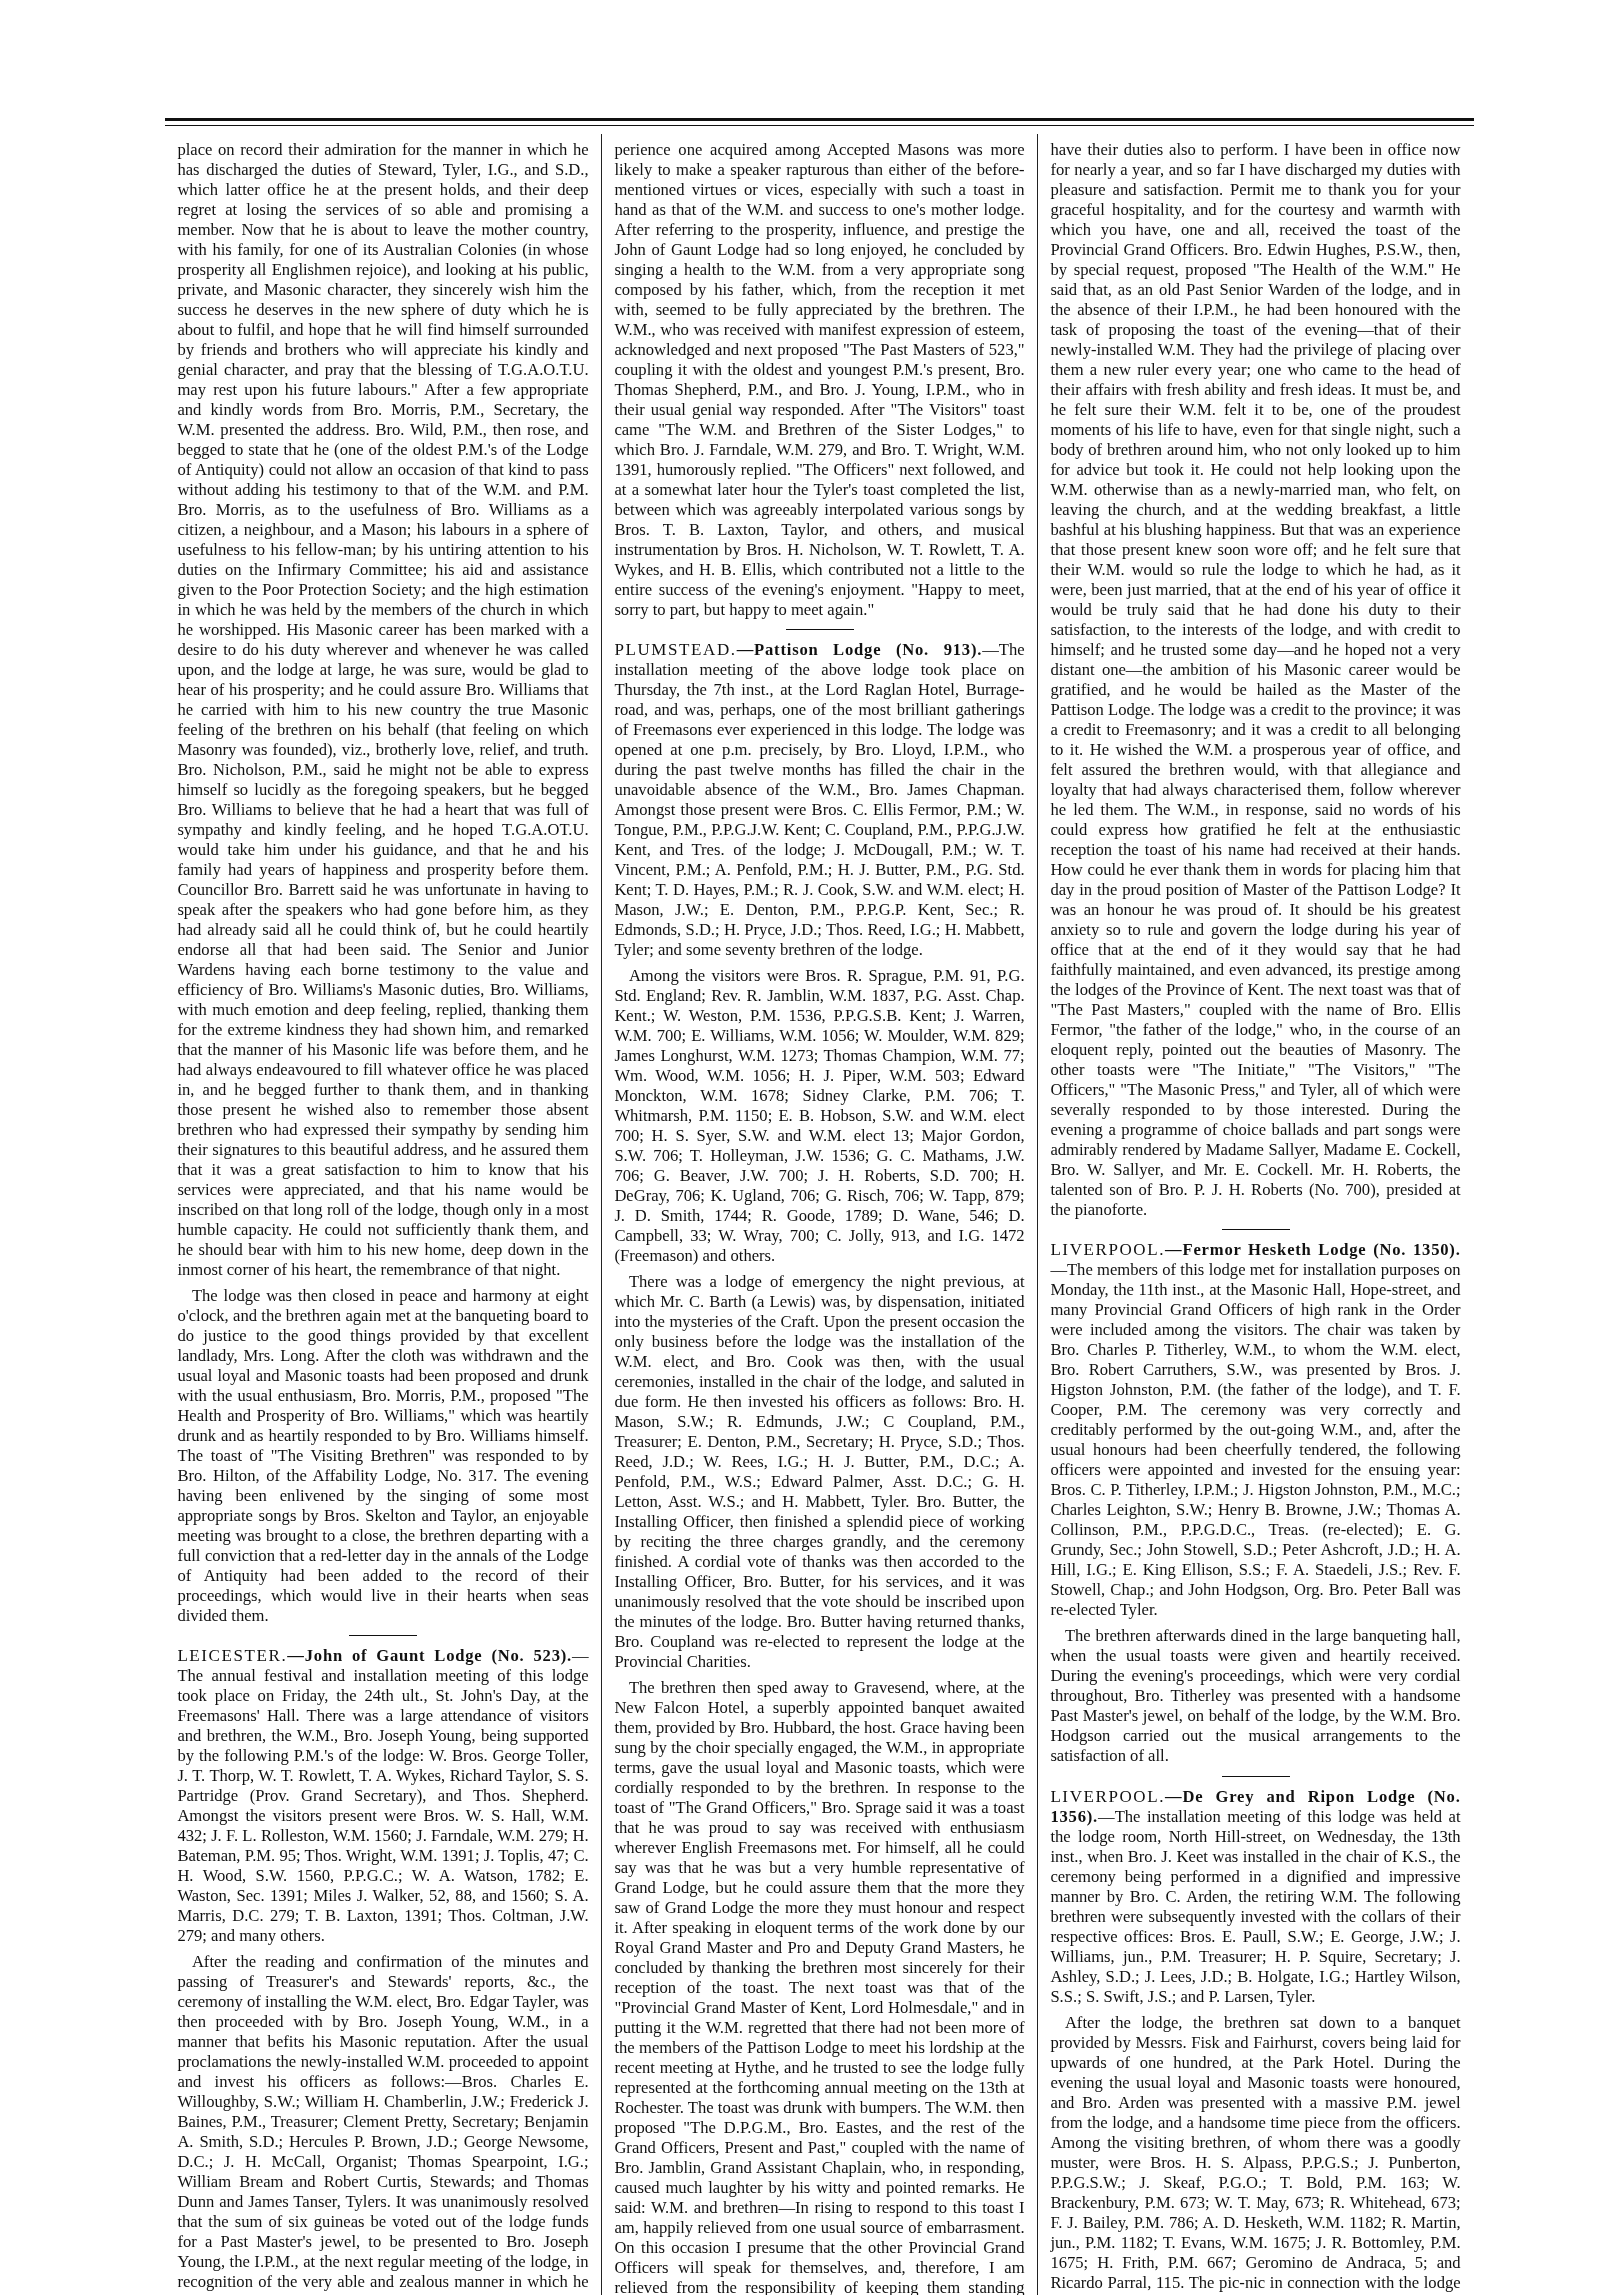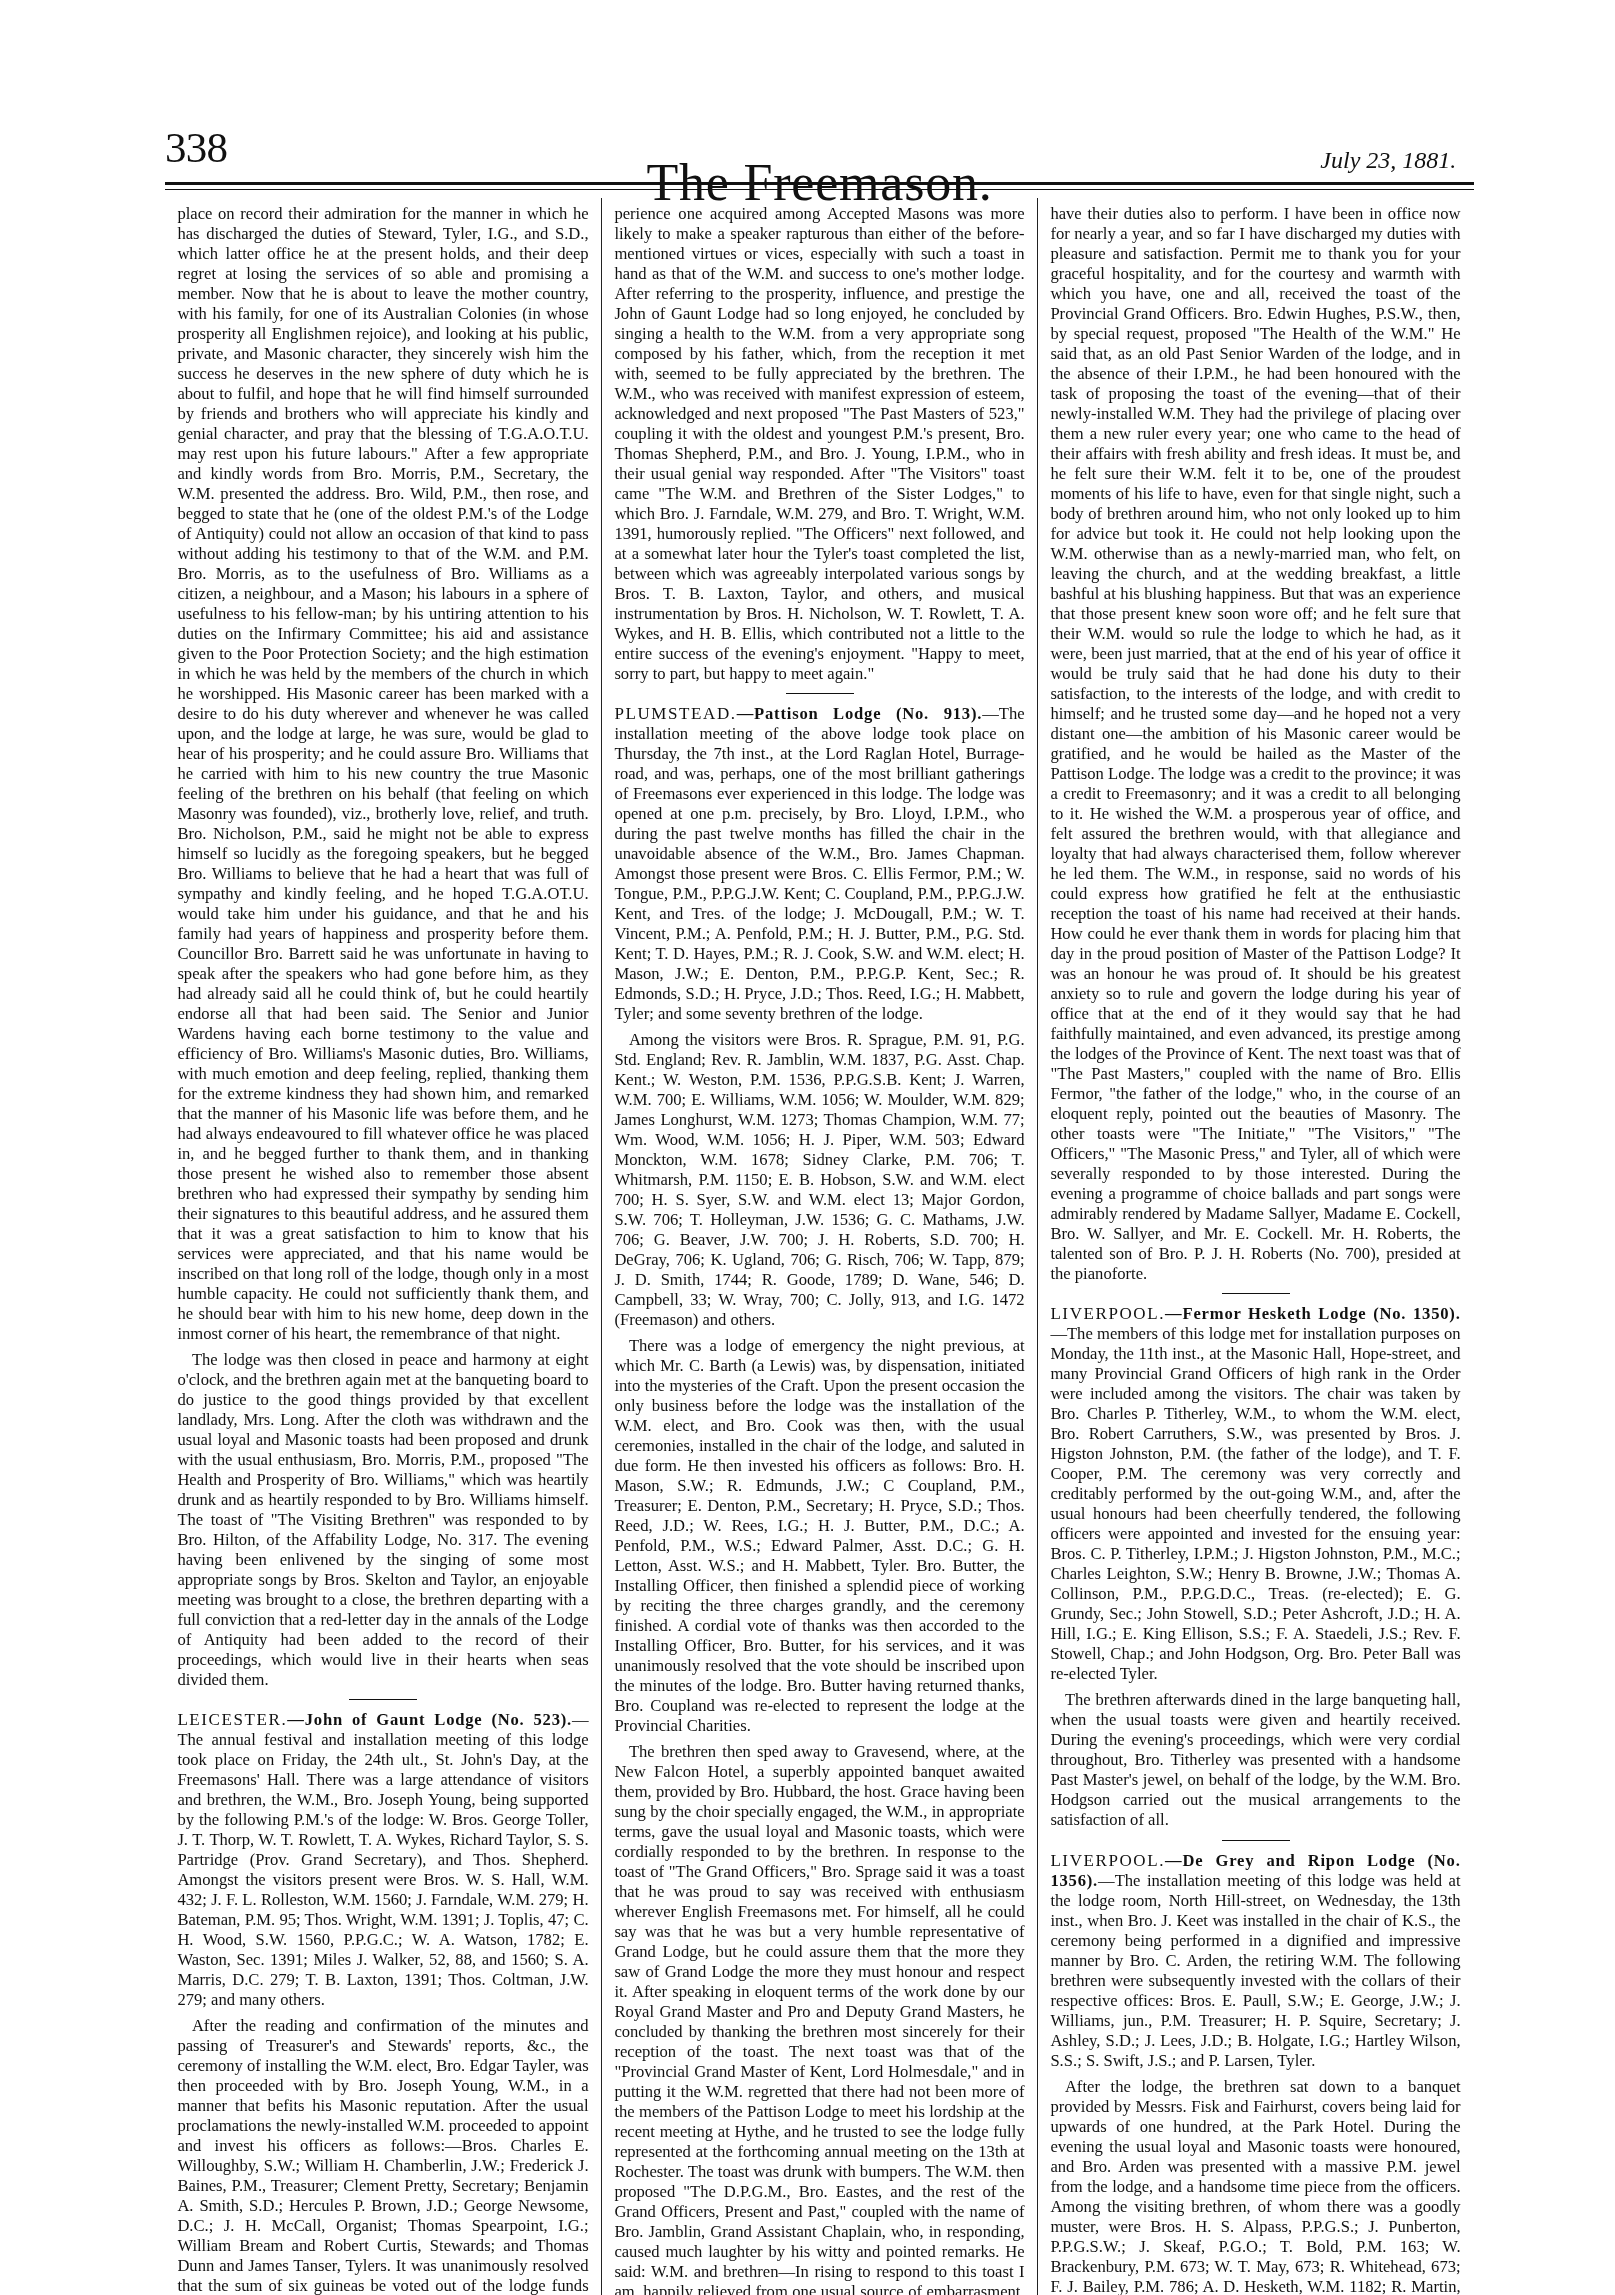--- a/index.html
+++ b/index.html
@@ -18,25 +18,20 @@
   .col p.indent { text-indent: 14.5px; }
   .sep { width: 68px; border-top: 1.6px solid #111; margin: 9.7px auto 9.7px auto; }
   .heading { text-indent: 14.5px; }
   .heading .place { font-weight: normal; letter-spacing: 1.6px; font-size: 17px; }
   .heading .lodge { font-weight: bold; letter-spacing: 0.8px; }
 </style>
 </head>
 <body>
 
 <div class="page">
-  <div class="masthead">
-    <span class="page-number">338</span>
-    <h1 class="paper-title">The Freemason.</h1>
-    <span class="issue-date">July 23, 1881.</span>
-  </div>
   <div class="rule"></div>
 
   <div class="columns">
     <div class="col">
         <p>place on record their admiration for the manner in which he has discharged the duties of Steward, Tyler, I.G., and S.D., which latter office he at the present holds, and their deep regret at losing the services of so able and promising a member. Now that he is about to leave the mother country, with his family, for one of its Australian Colonies (in whose prosperity all Englishmen rejoice), and looking at his public, private, and Masonic character, they sincerely wish him the success he deserves in the new sphere of duty which he is about to fulfil, and hope that he will find himself surrounded by friends and brothers who will appreciate his kindly and genial character, and pray that the blessing of T.G.A.O.T.U. may rest upon his future labours." After a few appropriate and kindly words from Bro. Morris, P.M., Secretary, the W.M. presented the address. Bro. Wild, P.M., then rose, and begged to state that he (one of the oldest P.M.'s of the Lodge of Antiquity) could not allow an occasion of that kind to pass without adding his testimony to that of the W.M. and P.M. Bro. Morris, as to the usefulness of Bro. Williams as a citizen, a neighbour, and a Mason; his labours in a sphere of usefulness to his fellow-man; by his untiring attention to his duties on the Infirmary Committee; his aid and assistance given to the Poor Protection Society; and the high estimation in which he was held by the members of the church in which he worshipped. His Masonic career has been marked with a desire to do his duty wherever and whenever he was called upon, and the lodge at large, he was sure, would be glad to hear of his prosperity; and he could assure Bro. Williams that he carried with him to his new country the true Masonic feeling of the brethren on his behalf (that feeling on which Masonry was founded), viz., brotherly love, relief, and truth. Bro. Nicholson, P.M., said he might not be able to express himself so lucidly as the foregoing speakers, but he begged Bro. Williams to believe that he had a heart that was full of sympathy and kindly feeling, and he hoped T.G.A.OT.U. would take him under his guidance, and that he and his family had years of happiness and prosperity before them. Councillor Bro. Barrett said he was unfortunate in having to speak after the speakers who had gone before him, as they had already said all he could think of, but he could heartily endorse all that had been said. The Senior and Junior Wardens having each borne testimony to the value and efficiency of Bro. Williams's Masonic duties, Bro. Williams, with much emotion and deep feeling, replied, thanking them for the extreme kindness they had shown him, and remarked that the manner of his Masonic life was before them, and he had always endeavoured to fill whatever office he was placed in, and he begged further to thank them, and in thanking those present he wished also to remember those absent brethren who had expressed their sympathy by sending him their signatures to this beautiful address, and he assured them that it was a great satisfaction to him to know that his services were appreciated, and that his name would be inscribed on that long roll of the lodge, though only in a most humble capacity. He could not sufficiently thank them, and he should bear with him to his new home, deep down in the inmost corner of his heart, the remembrance of that night.</p>
         <p class="indent">The lodge was then closed in peace and harmony at eight o'clock, and the brethren again met at the banqueting board to do justice to the good things provided by that excellent landlady, Mrs. Long. After the cloth was withdrawn and the usual loyal and Masonic toasts had been proposed and drunk with the usual enthusiasm, Bro. Morris, P.M., proposed "The Health and Prosperity of Bro. Williams," which was heartily drunk and as heartily responded to by Bro. Williams himself. The toast of "The Visiting Brethren" was responded to by Bro. Hilton, of the Affability Lodge, No. 317. The evening having been enlivened by the singing of some most appropriate songs by Bros. Skelton and Taylor, an enjoyable meeting was brought to a close, the brethren departing with a full conviction that a red-letter day in the annals of the Lodge of Antiquity had been added to the record of their proceedings, which would live in their hearts when seas divided them.</p>
         <div class="sep"></div>
         <p class="heading"><span class="place">LEICESTER.</span><span class="lodge">—John of Gaunt Lodge (No. 523).</span><span>—The annual festival and installation meeting of this lodge took place on Friday, the 24th ult., St. John's Day, at the Freemasons' Hall. There was a large attendance of visitors and brethren, the W.M., Bro. Joseph Young, being supported by the following P.M.'s of the lodge: W. Bros. George Toller, J. T. Thorp, W. T. Rowlett, T. A. Wykes, Richard Taylor, S. S. Partridge (Prov. Grand Secretary), and Thos. Shepherd. Amongst the visitors present were Bros. W. S. Hall, W.M. 432; J. F. L. Rolleston, W.M. 1560; J. Farndale, W.M. 279; H. Bateman, P.M. 95; Thos. Wright, W.M. 1391; J. Toplis, 47; C. H. Wood, S.W. 1560, P.P.G.C.; W. A. Watson, 1782; E. Waston, Sec. 1391; Miles J. Walker, 52, 88, and 1560; S. A. Marris, D.C. 279; T. B. Laxton, 1391; Thos. Coltman, J.W. 279; and many others.</span></p>
         <p class="indent">After the reading and confirmation of the minutes and passing of Treasurer's and Stewards' reports, &amp;c., the ceremony of installing the W.M. elect, Bro. Edgar Tayler, was then proceeded with by Bro. Joseph Young, W.M., in a manner that befits his Masonic reputation. After the usual proclamations the newly-installed W.M. proceeded to appoint and invest his officers as follows:—Bros. Charles E. Willoughby, S.W.; William H. Chamberlin, J.W.; Frederick J. Baines, P.M., Treasurer; Clement Pretty, Secretary; Benjamin A. Smith, S.D.; Hercules P. Brown, J.D.; George Newsome, D.C.; J. H. McCall, Organist; Thomas Spearpoint, I.G.; William Bream and Robert Curtis, Stewards; and Thomas Dunn and James Tanser, Tylers. It was unanimously resolved that the sum of six guineas be voted out of the lodge funds for a Past Master's jewel, to be presented to Bro. Joseph Young, the I.P.M., at the next regular meeting of the lodge, in recognition of the very able and zealous manner in which he discharged the duties of the chair during the past year. After the termination of the business set down on the agenda, the lodge was closed in ancient form and in harmony at six o'clock.</p>
       </div>

